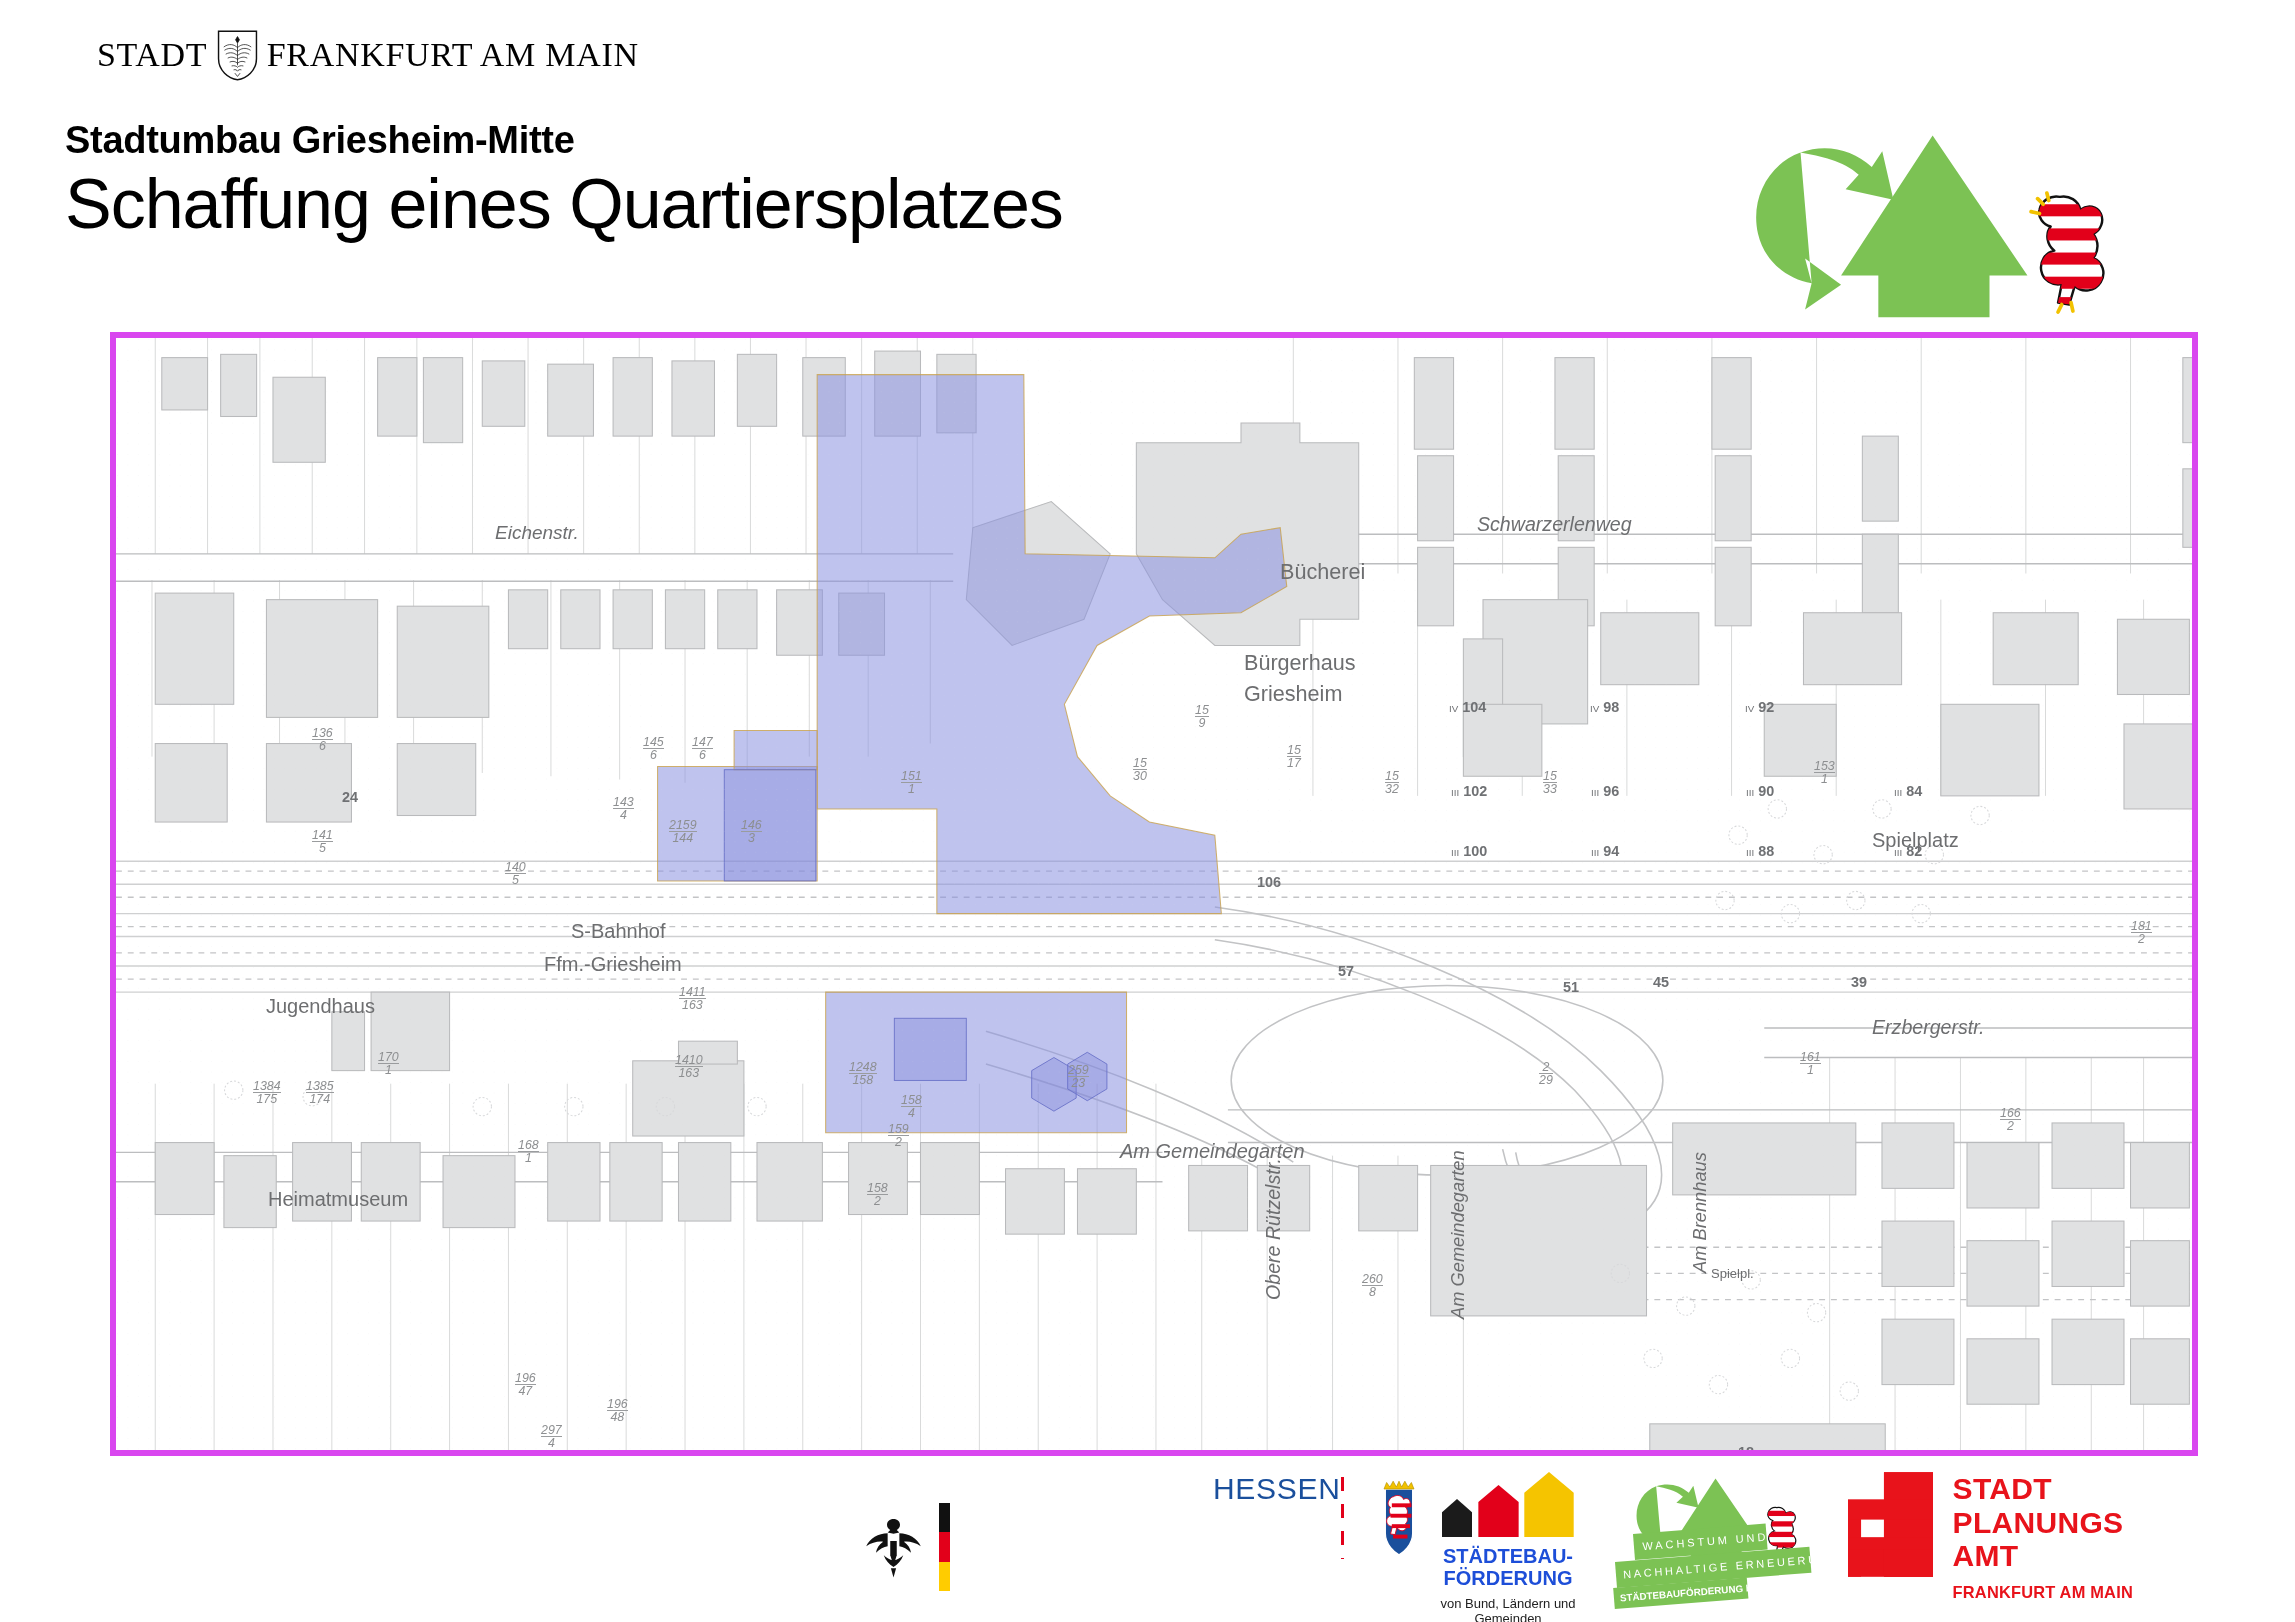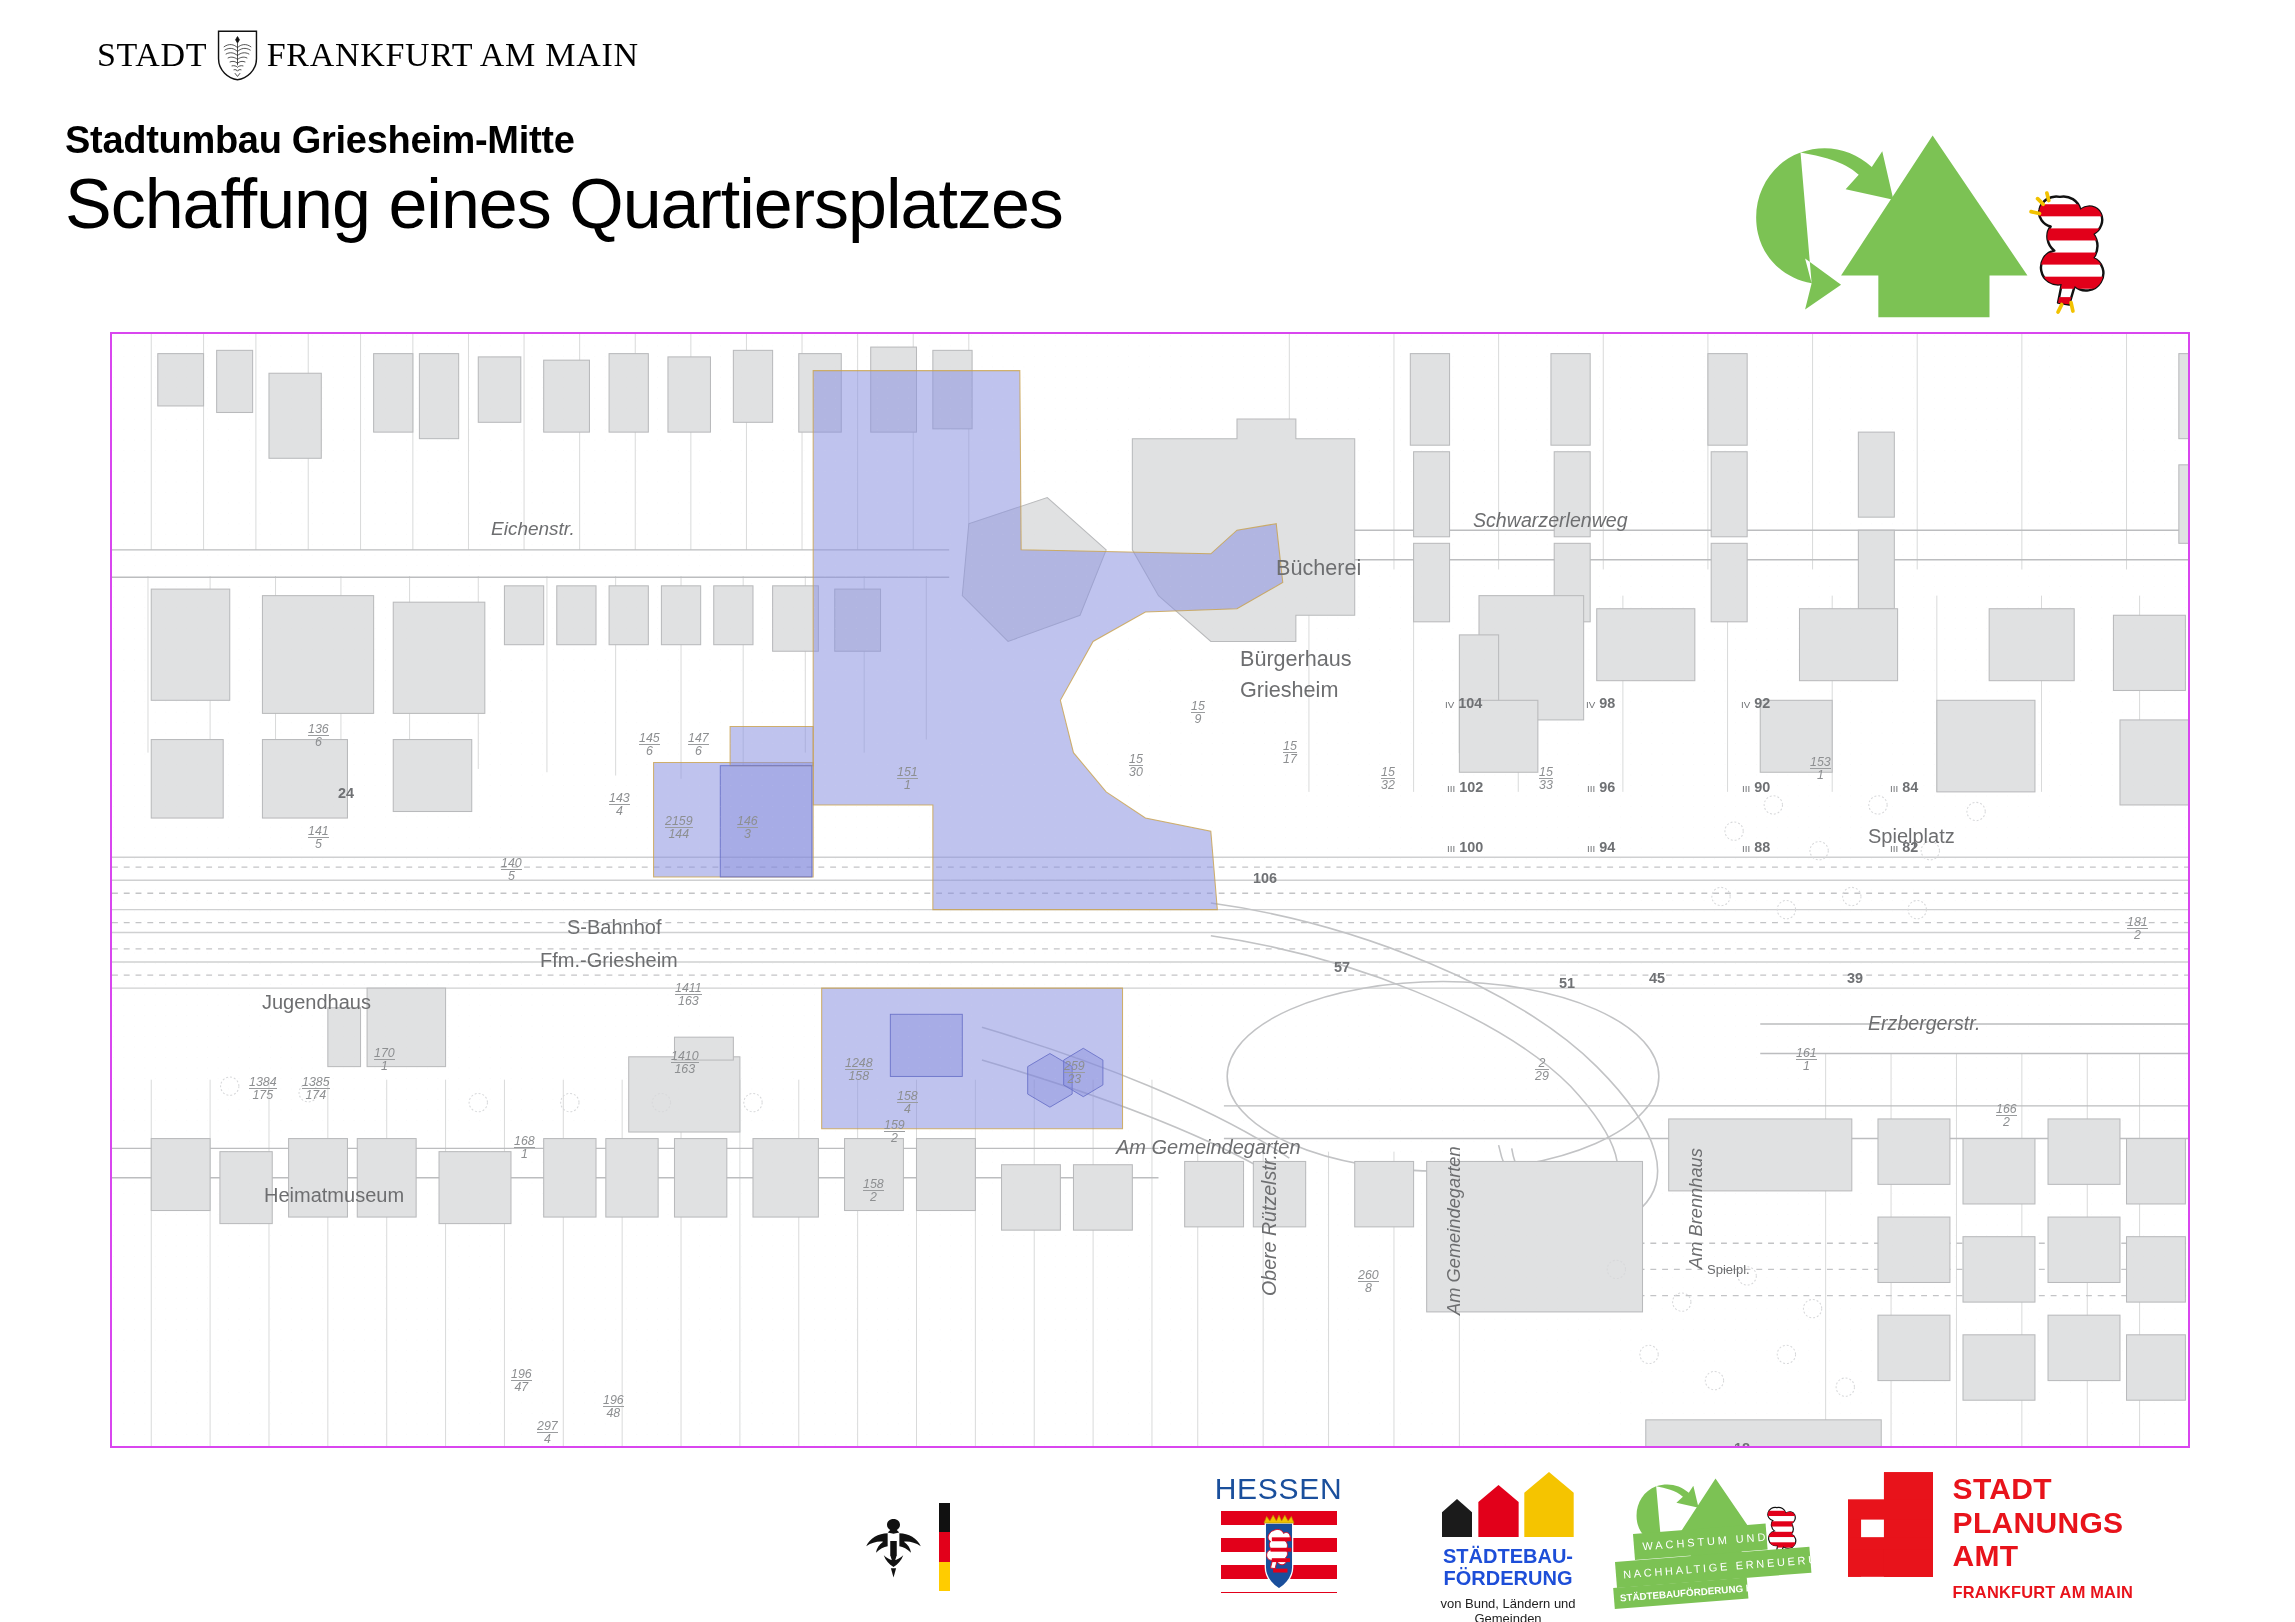--- a/index.html
+++ b/index.html
@@ -28,41 +28,41 @@
               font-size:26px;letter-spacing:7.2px;font-weight:400;}
   .wv-band.b2{left:-3.9px;top:389px;width:437px;height:63px;transform:rotate(-4.2deg);
               transform-origin:left center;padding-left:17px;
               font-size:26px;letter-spacing:6.5px;font-weight:400;}
   .wv-band.b3{left:-5.2px;top:453px;width:293px;height:47px;transform:rotate(-4.2deg);
               transform-origin:left center;padding-left:14.4px;
               font-size:22px;letter-spacing:0.3px;font-weight:bold;}
 
   
   #map-frame{position:absolute;left:110px;top:332px;width:2076px;height:1112px;
-             border:2px solid #d946ef;background:#fff;overflow:hidden;}
+             border:6px solid #d946ef;background:#fff;overflow:hidden;}
   #map-canvas{position:absolute;left:0;top:0;width:100%;height:100%;}
   .maplabel{position:absolute;color:#6d6e70;font-style:italic;white-space:nowrap;
             font-family:"Liberation Sans","DejaVu Sans",sans-serif;}
   .placelabel{position:absolute;color:#6d6e70;white-space:nowrap;font-style:normal;}
   .parcelnum{position:absolute;color:#8d8f91;font-size:12.4px;font-style:italic;
              text-align:center;line-height:1.0;}
   .parcelnum .den{border-top:0.7px solid #9a9c9e;display:block;}
   .hnum{position:absolute;color:#6f7174;font-size:14.4px;font-weight:bold;}
 
   
   #footer{position:absolute;left:0;top:1472px;width:2295px;height:150px;}
   .flogo{position:absolute;top:0;height:150px;}
 
   #bmwsb{left:864px;width:406px;display:flex;align-items:center;gap:15.7px;}
   #bmwsb .eagle{width:59px;height:65px;flex:0 0 auto;}
   #bmwsb .flagbar{width:11px;height:88px;flex:0 0 auto;
      background:linear-gradient(#111 0 33.3%,#e2001a 33.3% 66.6%,#ffcc00 66.6% 100%);}
   #bmwsb .txt{font-size:19px;line-height:1.28;color:#111;white-space:nowrap;}
 
-  #hessen{left:1213px;width:131px;display:flex;flex-direction:column;align-items:center;}
+  #hessen{left:1213px;width:131px;display:flex;flex-direction:row;}
   #hessen .hw{font-size:30px;color:#1a4f9c;font-weight:400;letter-spacing:0.7px;}
   #hessen .flag{width:116px;height:82px;margin-top:5.2px;position:relative;
      background:repeating-linear-gradient(#e2001a 0 13.6px,#fff 13.6px 27px);}
 
   #staedtebau{left:1400px;width:216px;text-align:center;}
   #staedtebau .houses{height:65px;display:flex;align-items:flex-end;
      justify-content:center;gap:5.9px;}
   #staedtebau .t1{font-size:20px;font-weight:bold;line-height:1.12;margin-top:7.9px;color:#1d4ed8;}
   #staedtebau .t2{font-size:13px;line-height:1.2;margin-top:5.9px;color:#222;}
 

